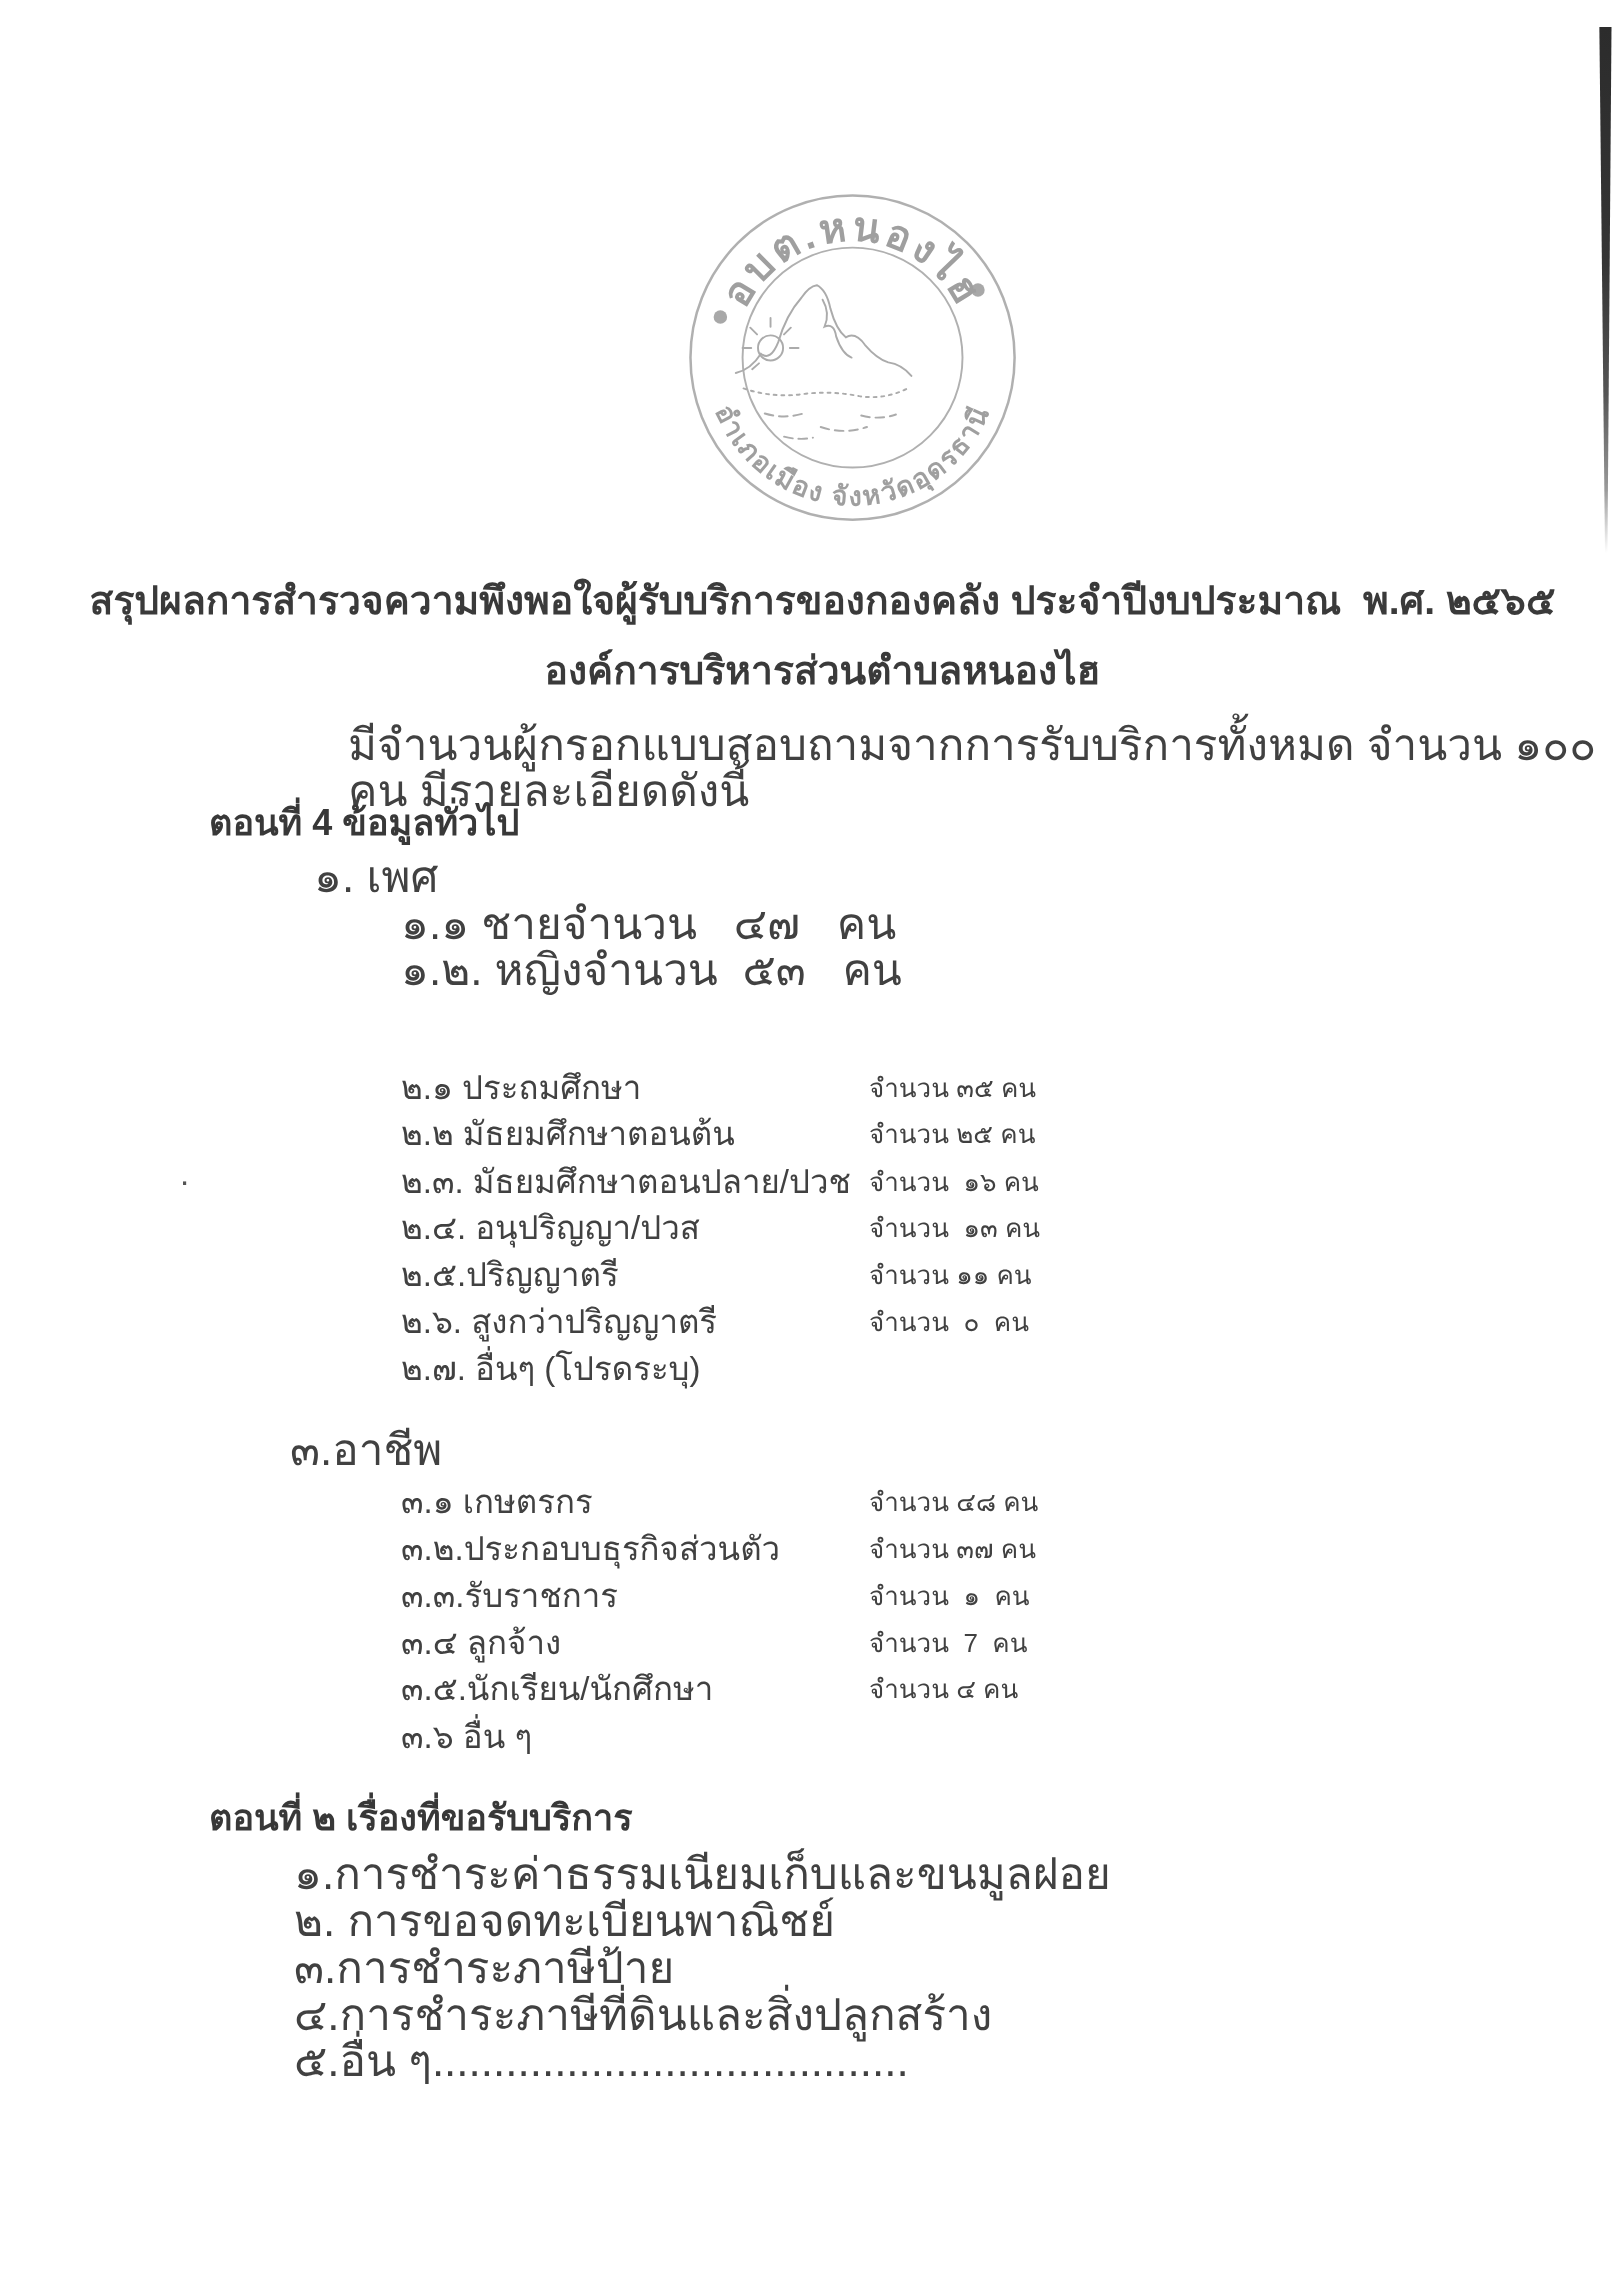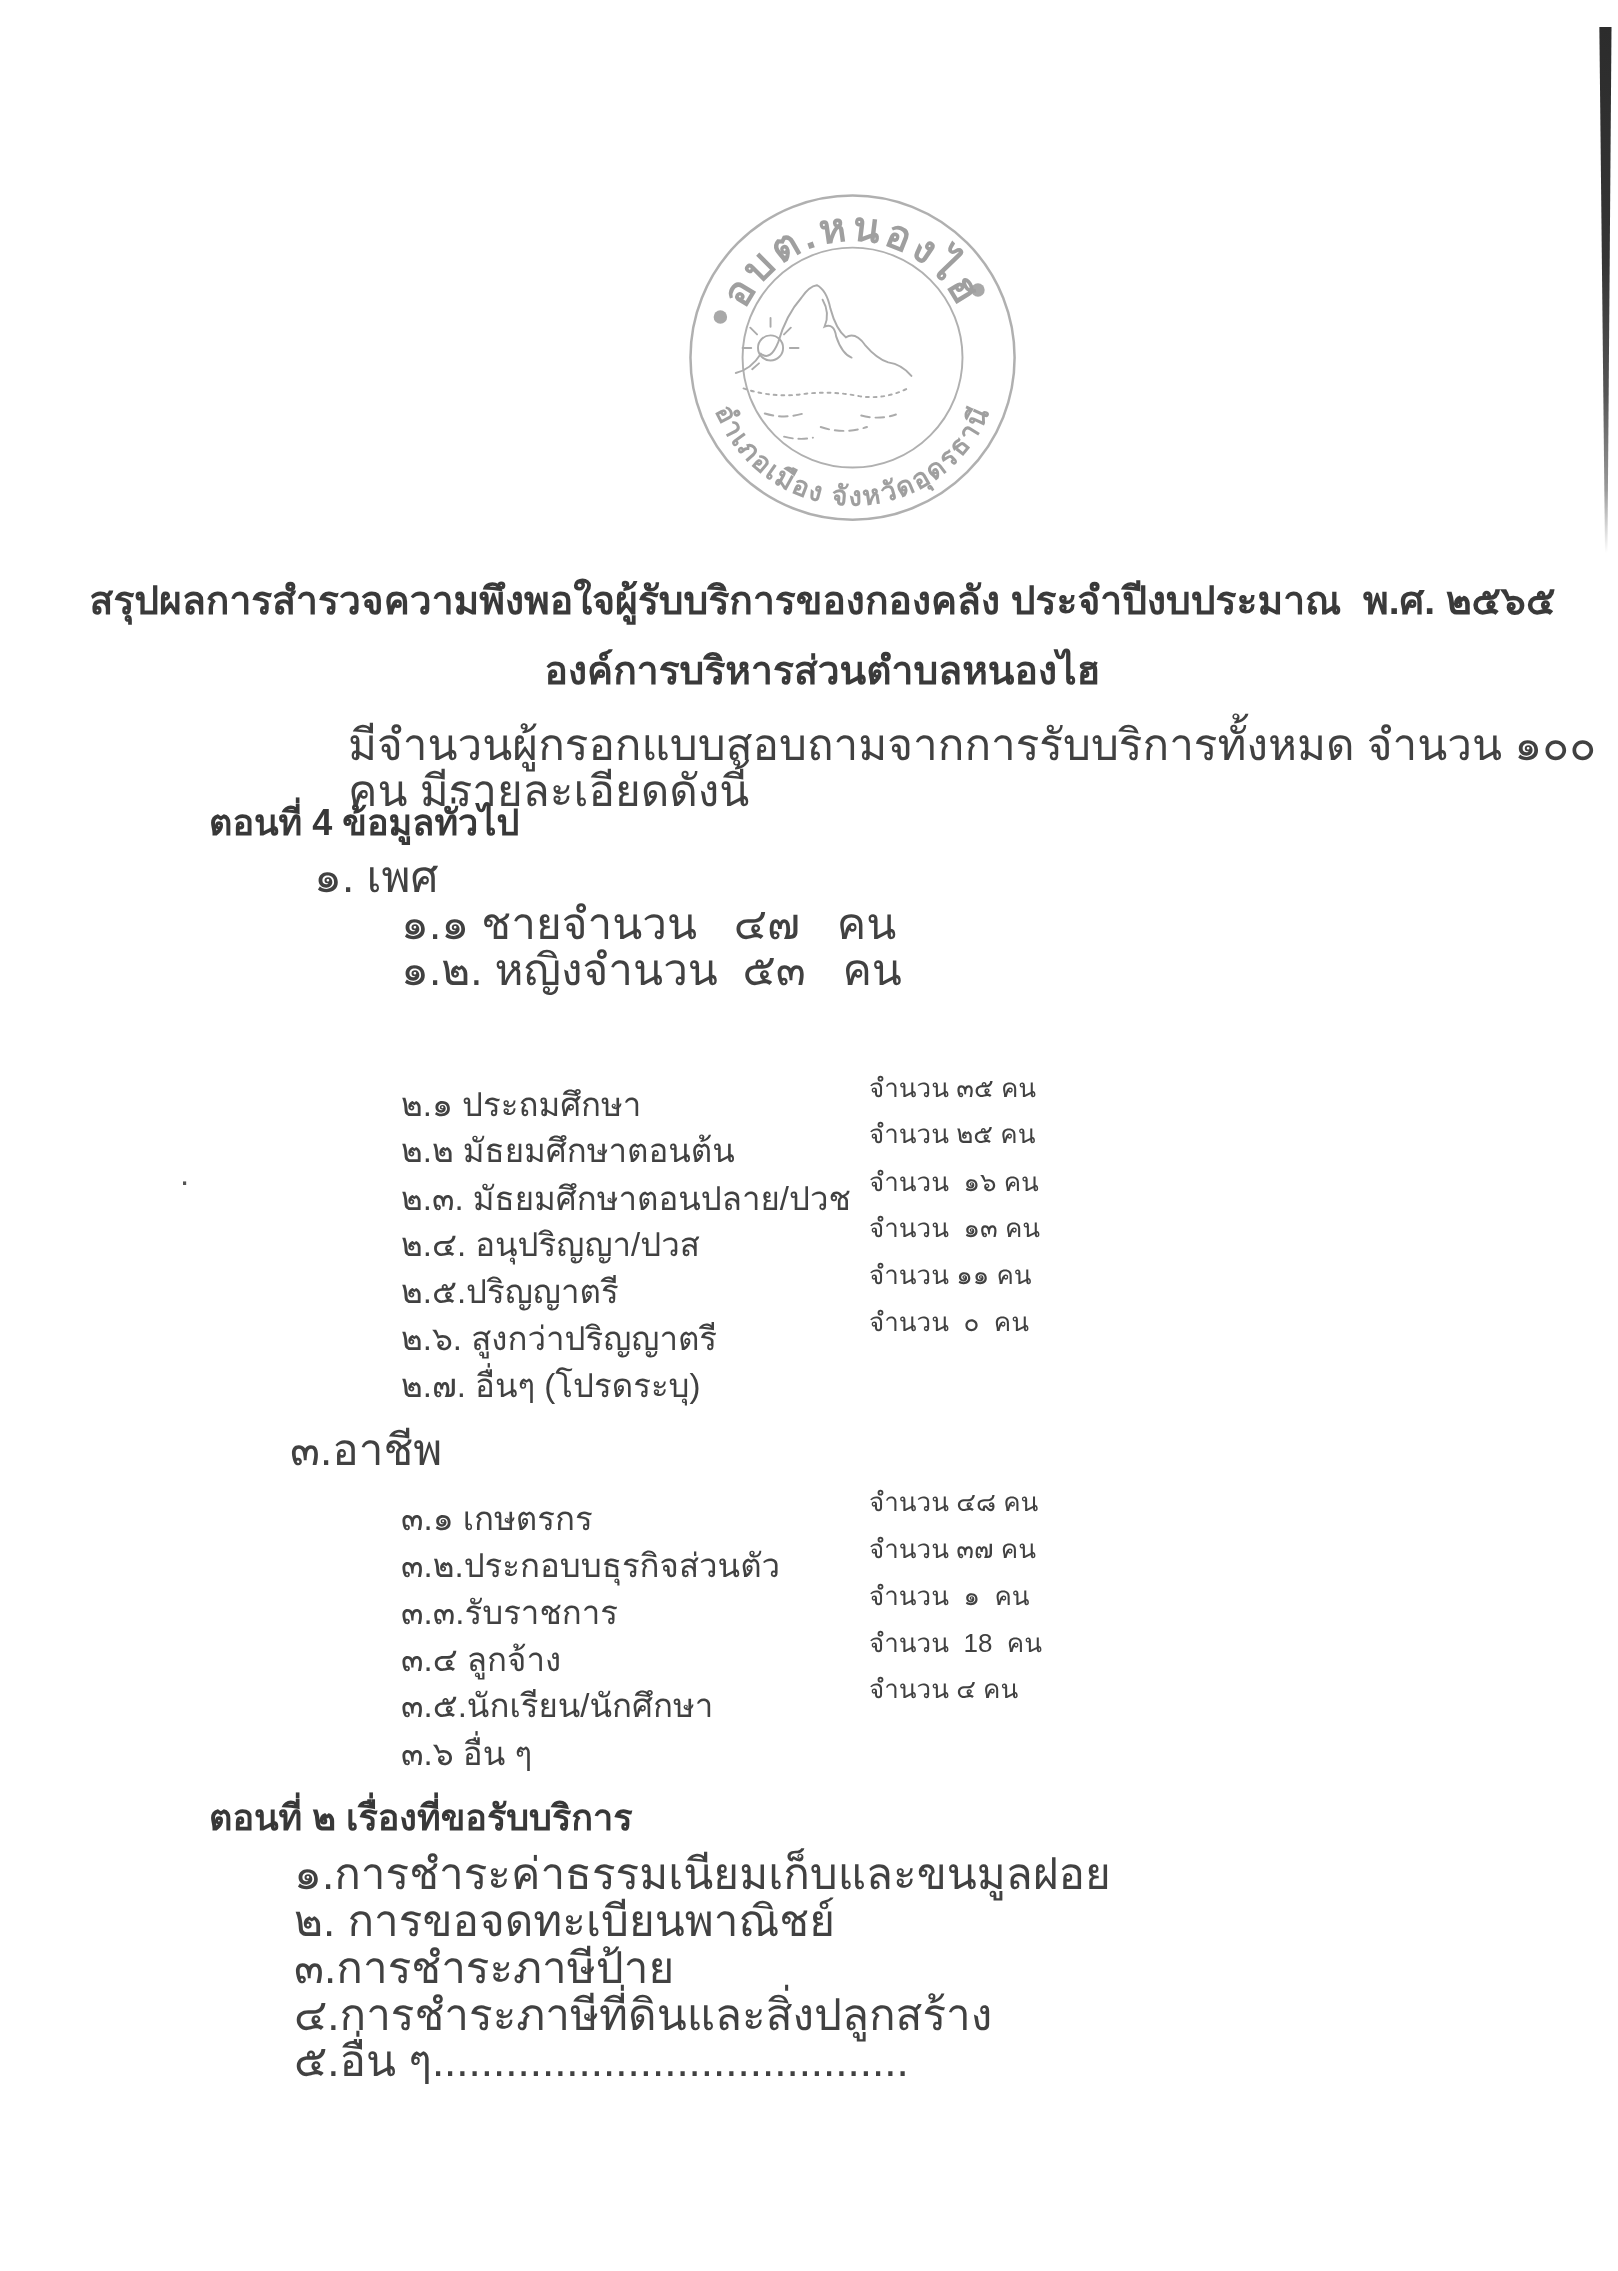--- a/index.html
+++ b/index.html
@@ -15,21 +15,21 @@
   .title-line{
     position:absolute;left:0;width:1618px;text-align:center;
     font-weight:bold;font-size:39px;color:#3a3a3a;line-height:52px;
     transform:translateX(13.5px);white-space:pre-wrap;
   }
   .section-heading{
     position:absolute;font-weight:bold;font-size:36px;color:#383838;
     line-height:48px;white-space:pre-wrap;
   }
   .row{position:absolute;left:401px;width:1062px;height:46px;}
-  .row .lbl{position:absolute;left:0;top:0;white-space:pre-wrap;font-size:33px;line-height:46px;margin-top:17px;}
+  .row .lbl{position:absolute;left:0;top:0;white-space:pre-wrap;font-size:33px;line-height:46px;}
   .row .cnt{position:absolute;left:468px;top:0;white-space:pre-wrap;font-size:26px;line-height:46px;}
   .stamp{position:absolute;left:676px;top:182px;opacity:0.85;}
   .artifact{
     position:absolute;left:1598px;top:27px;width:13.5px;height:526px;
     background:linear-gradient(to bottom,#2c2c2c 0%,#353535 45%,#565656 70%,#9a9a9a 88%,rgba(170,170,170,0) 100%);
     clip-path:polygon(10% 0,100% 0,70% 100%,52% 100%);
   }
   .stray{position:absolute;left:180px;top:1155px;font-size:33px;color:#555;}
 </style>
 </head>
@@ -120,21 +120,21 @@
   <div class="row" style="top:1526px">
     <span class="lbl">๓.๒.ประกอบบธุรกิจส่วนตัว</span>
     <span class="cnt">จำนวน ๓๗ คน</span>
   </div>
   <div class="row" style="top:1573px">
     <span class="lbl">๓.๓.รับราชการ</span>
     <span class="cnt">จำนวน  ๑  คน</span>
   </div>
   <div class="row" style="top:1620px">
     <span class="lbl">๓.๔ ลูกจ้าง</span>
-    <span class="cnt">จำนวน  18  คน</span>
+    <span class="cnt">จำนวน  7  คน</span>
   </div>
   <div class="row" style="top:1666px">
     <span class="lbl">๓.๕.นักเรียน/นักศึกษา</span>
     <span class="cnt">จำนวน ๔ คน</span>
   </div>
   <div class="row" style="top:1714px">
     <span class="lbl">๓.๖ อื่น ๆ</span>
     <span class="cnt"></span>
   </div>
 

